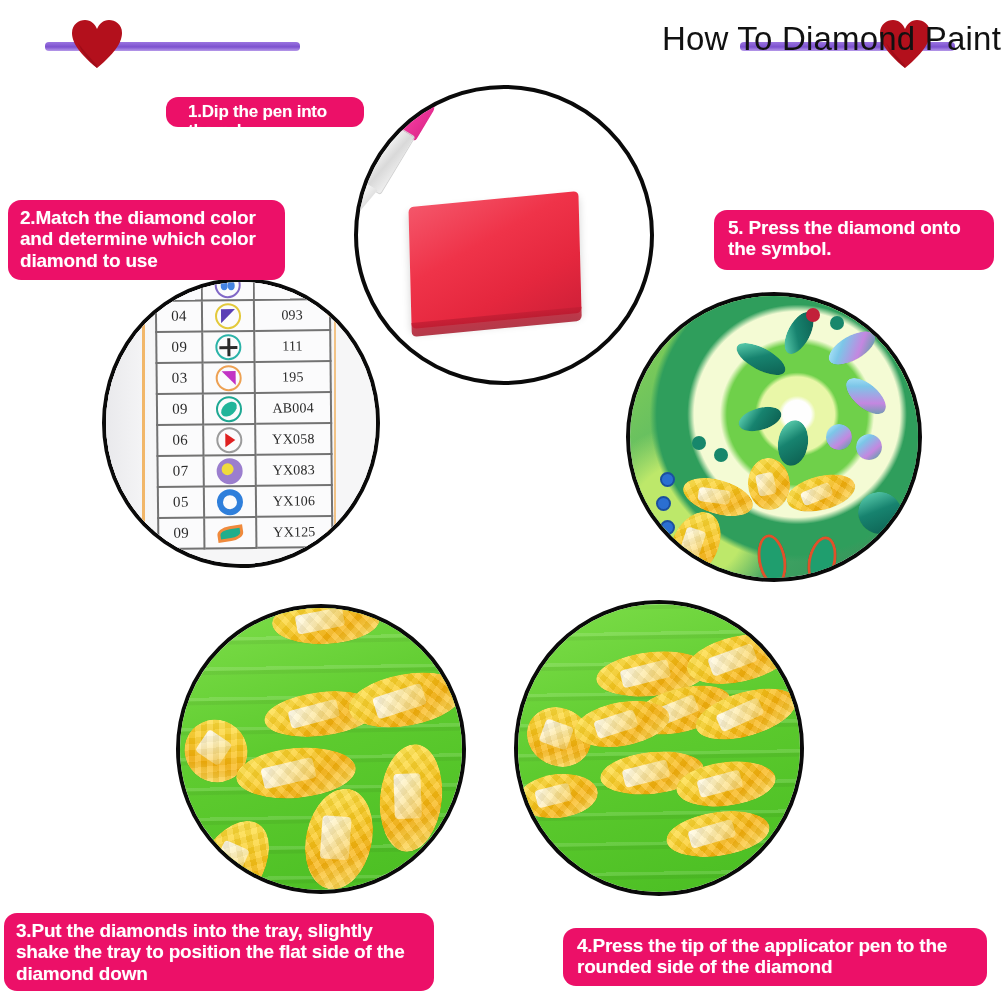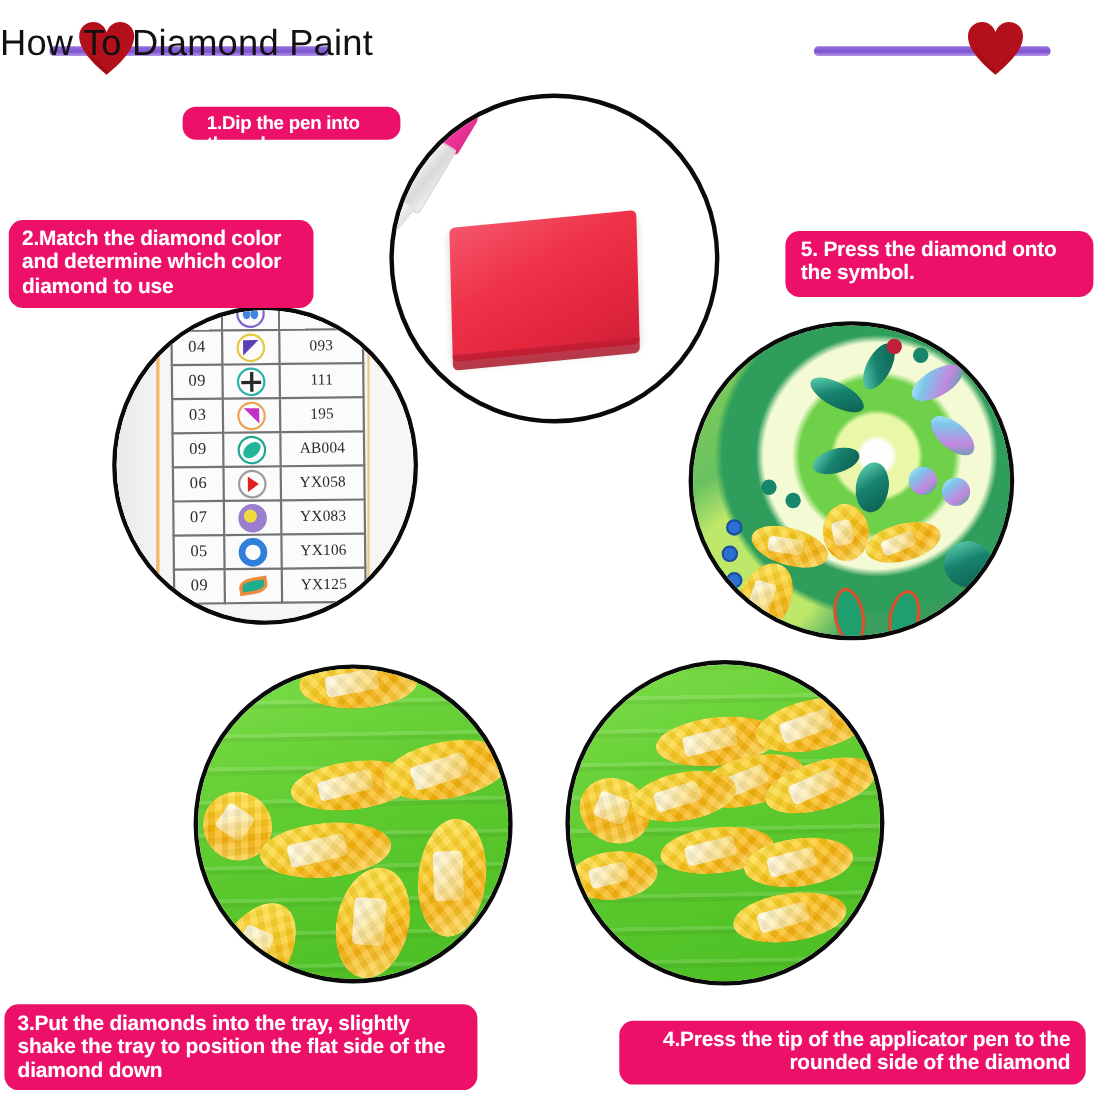--- a/index.html
+++ b/index.html
@@ -14,21 +14,21 @@
 
   
   .header{position:absolute;left:0;top:0;width:1001px;height:80px;}
   .rule{
     position:absolute;top:42px;height:9px;border-radius:4px;
     background:linear-gradient(#9a74e0,#7d52cf 55%,#b79aea);
   }
   .rule.left{left:45px;width:255px;}
   .rule.right{left:740px;width:215px;}
   .title{
-    position:absolute;left:0;top:20px;width:1001px;text-align:left;
+    position:absolute;left:0;top:20px;width:1001px;text-align:right;
     font-size:33px;color:#111;letter-spacing:.2px;font-weight:400;
     font-family:"Liberation Sans", sans-serif;
   }
   .heart{position:absolute;top:18px;width:54px;height:52px;}
 
   
   .badge{
     position:absolute;
     background:#ec1068;
     color:#fff;
@@ -37,21 +37,21 @@
     line-height:1.12;
     box-sizing:border-box;
     letter-spacing:-0.2px;
     z-index:40;
     text-shadow:0 0 1px rgba(255,255,255,.35);
   }
   #badge1{left:166px;top:97px;width:198px;height:30px;padding:5px 10px 0 22px;font-size:17px;border-radius:12px;}
   #badge2{left:8px;top:200px;width:277px;height:80px;padding:7px 12px 0 12px;font-size:19px;}
   #badge5{left:714px;top:210px;width:280px;height:60px;padding:7px 14px 0 14px;font-size:19px;}
   #badge3{left:4px;top:913px;width:430px;height:78px;padding:7px 12px 0 12px;font-size:19px;}
-  #badge4{left:563px;top:928px;width:424px;height:58px;padding:7px 14px 0 14px;font-size:19px;text-align:right;}
+  #badge4{left:563px;top:928px;width:424px;height:58px;padding:7px 14px 0 14px;font-size:19px;}
 
   
   .circ{
     position:absolute;border-radius:50%;
     border:4px solid #0a0a0a;
     overflow:hidden;background:#fff;
     box-sizing:border-box;
     z-index:10;
   }
   #circ1{left:354px;top:85px;width:300px;height:300px;}

